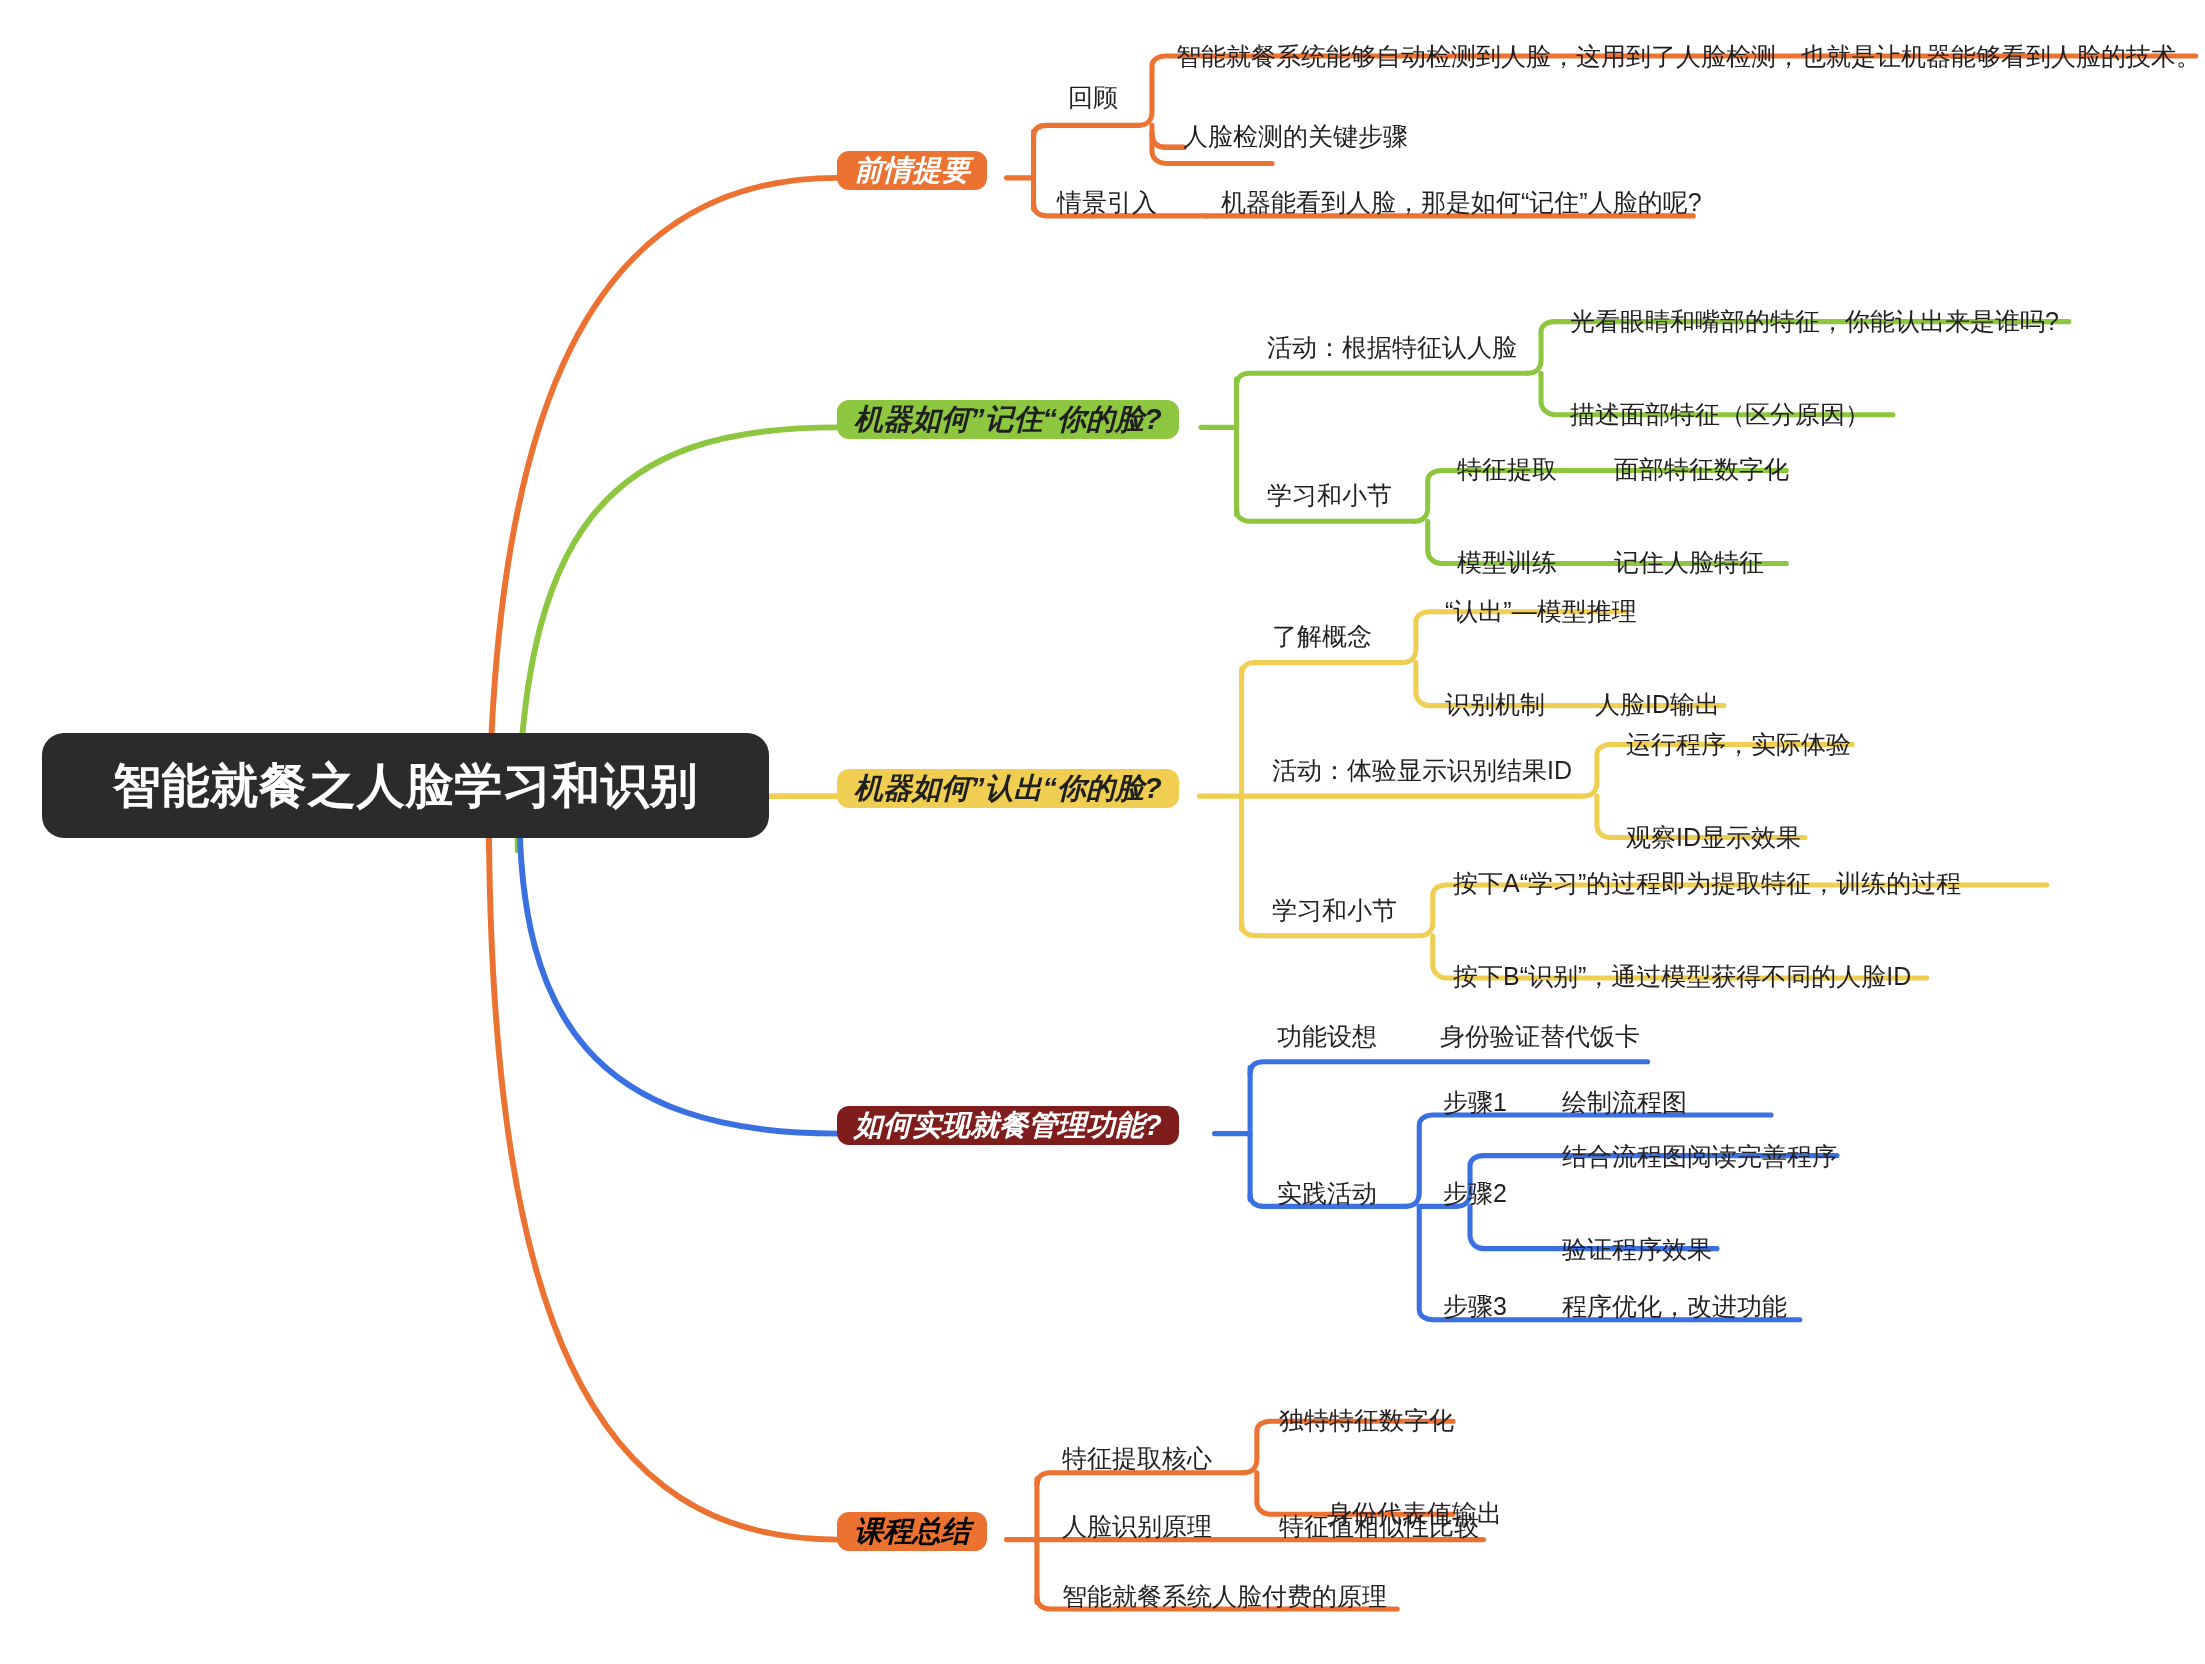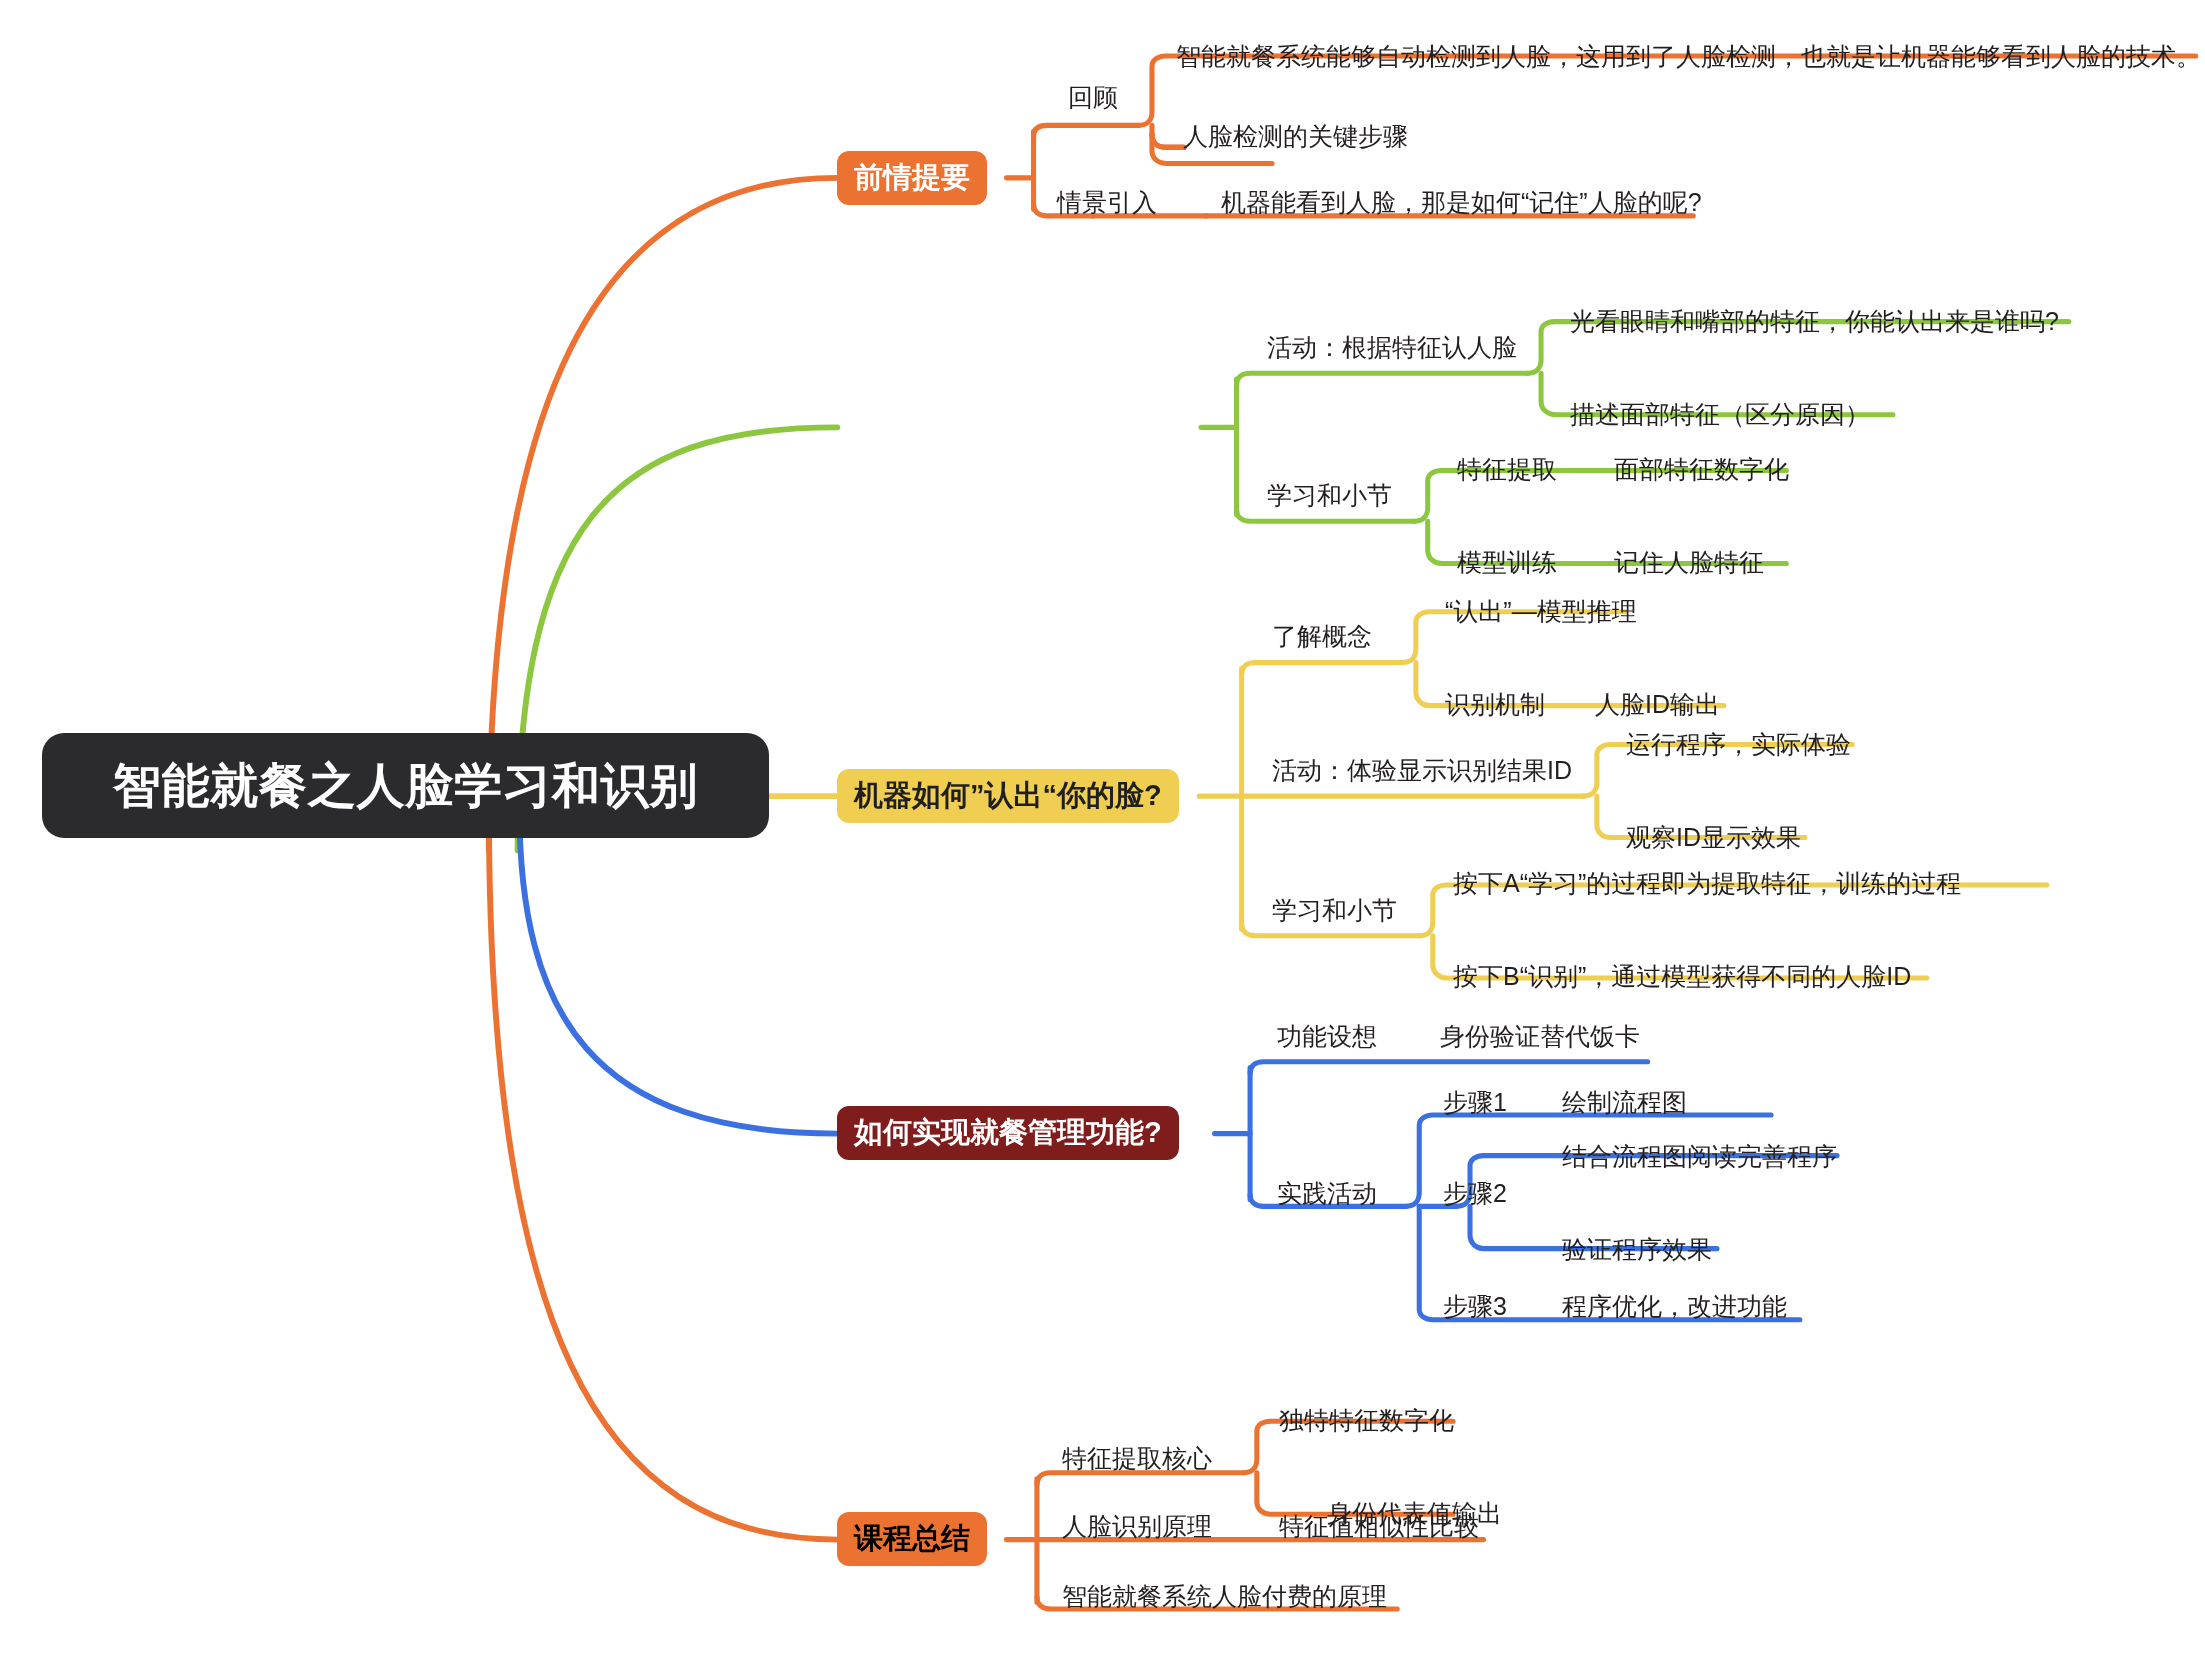--- a/index.html
+++ b/index.html
@@ -50,23 +50,24 @@
 
   
   .branch-node {
     position: absolute;
     border-radius: 12px;
     display: flex;
     align-items: center;
     justify-content: center;
     box-sizing: border-box;
     padding: 4px 17px;
-    height: 54px;
+    height: 39px;
     z-index: 4;
     white-space: nowrap;
+    font-style: italic;
   }
   .branch-node .branch-label {
     font-size: 29px;
     font-weight: bold;
   }
   .branch-node.b-orange { background: #ec7231; }
   .branch-node.b-orange .branch-label { color: #ffffff; }
   .branch-node.b-green  { background: #8dc63f; }
   .branch-node.b-green  .branch-label { color: #1f1f1f; }
   .branch-node.b-yellow { background: #efce52; }
@@ -184,20 +185,23 @@
   </svg>
 
   <div class="root-node">
     <span class="root-label">智能就餐之人脸学习和识别</span>
   </div>
 
   <div class="branch-node b-orange" style="left:837px; top:151px;">
     <span class="branch-label">前情提要</span>
   </div>
 
+  <div class="branch-node b-green" style="left:837px; top:400px;">
+    <span class="branch-label">机器如何”记住“你的脸?</span>
+  </div>
 
   <div class="branch-node b-yellow" style="left:837px; top:769px;">
     <span class="branch-label">机器如何”认出“你的脸?</span>
   </div>
 
   <div class="branch-node b-blue" style="left:837px; top:1106px;">
     <span class="branch-label">如何实现就餐管理功能?</span>
   </div>
 
   <div class="branch-node b-orange2" style="left:837px; top:1512px;">

